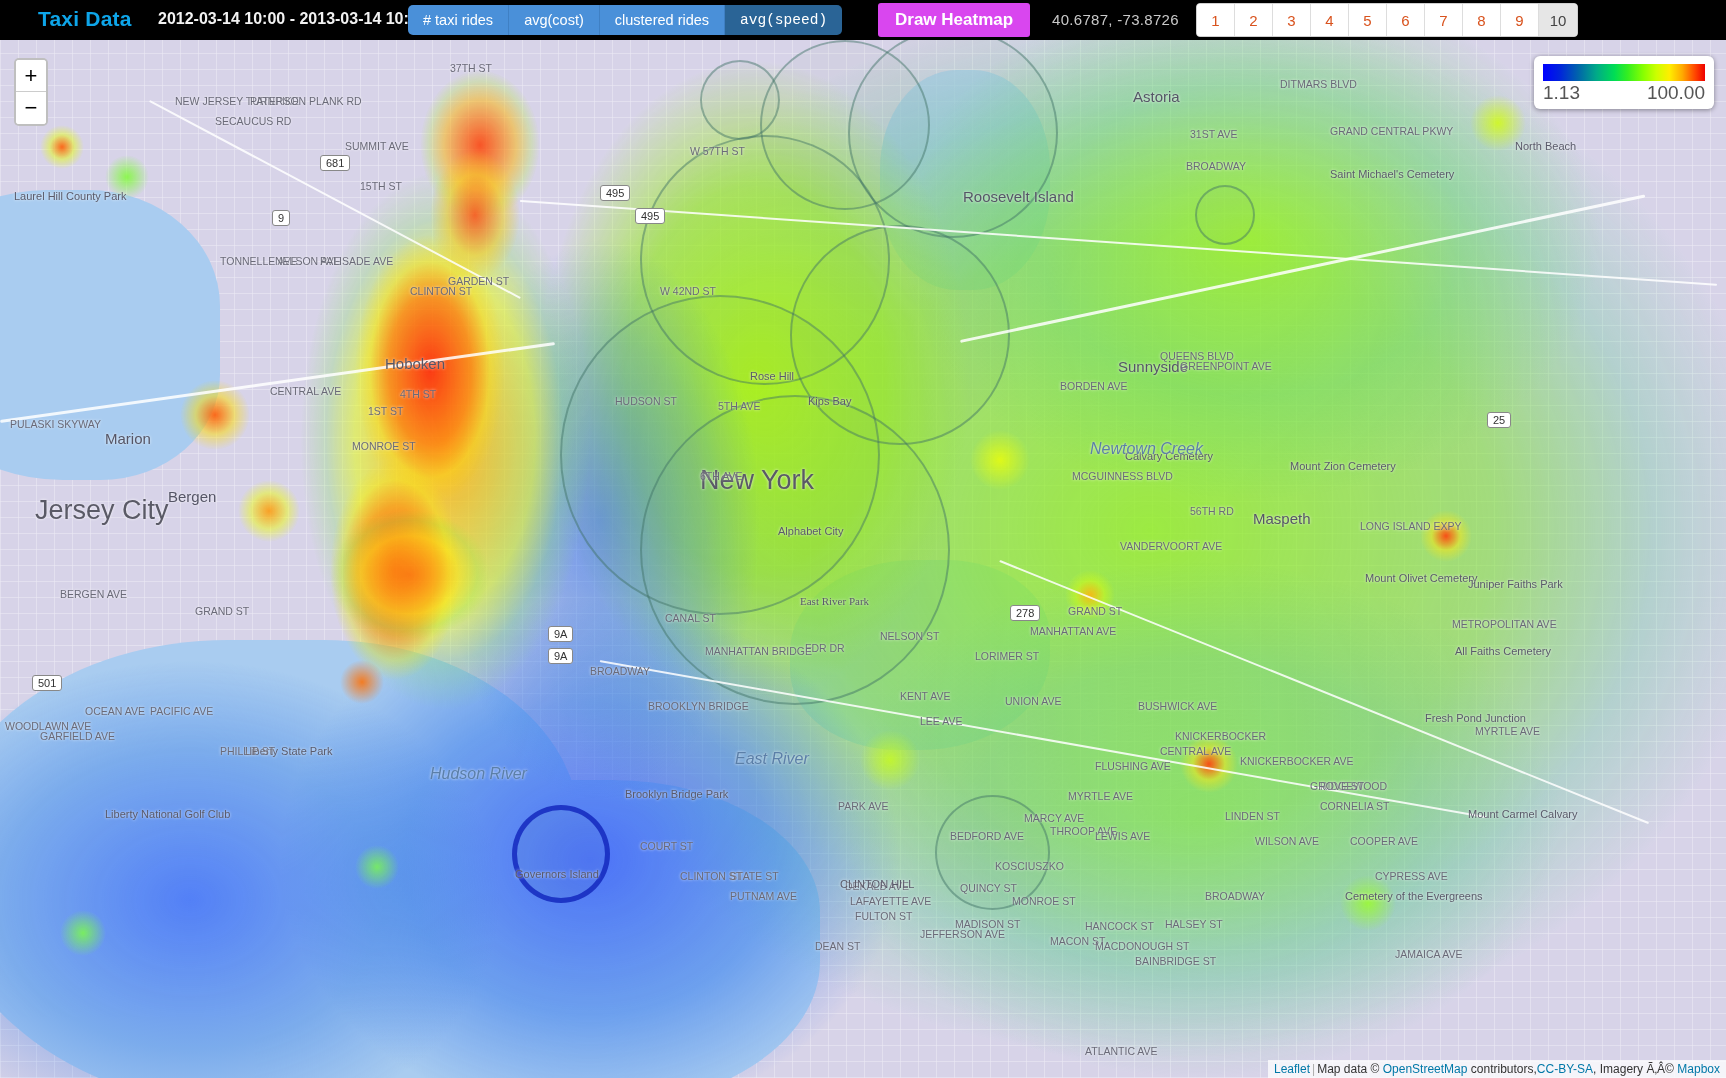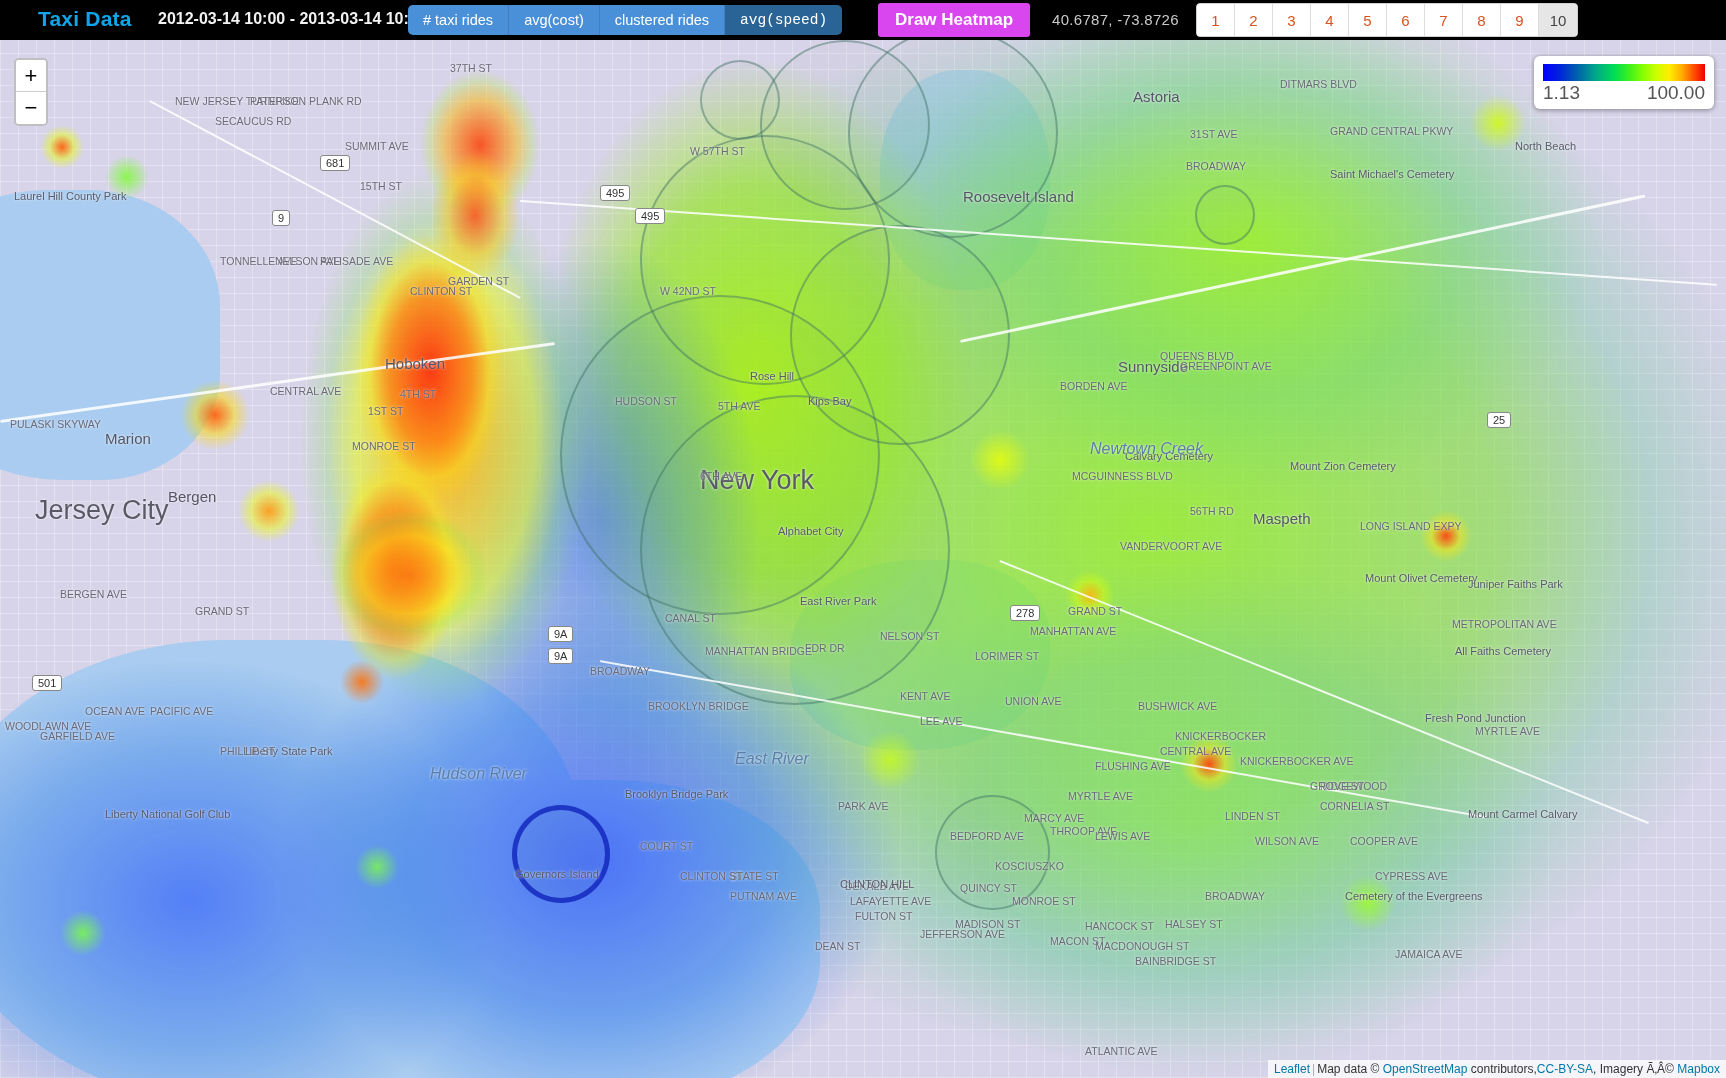--- a/index.html
+++ b/index.html
@@ -353,21 +353,21 @@
         <div class="mlabel place" style="left: 385px; top: 315px;">Hoboken</div>
         <div class="mlabel place" style="left: 105px; top: 390px;">Marion</div>
         <div class="mlabel place" style="left: 168px; top: 448px;">Bergen</div>
         <div class="mlabel place" style="left: 1133px; top: 48px;">Astoria</div>
         <div class="mlabel place" style="left: 1118px; top: 318px;">Sunnyside</div>
         <div class="mlabel place" style="left: 1253px; top: 470px;">Maspeth</div>
         <div class="mlabel place" style="left: 963px; top: 148px;">Roosevelt Island</div>
         <div class="mlabel small" style="left: 750px; top: 330px;">Rose Hill</div>
         <div class="mlabel small" style="left: 808px; top: 355px;">Kips Bay</div>
         <div class="mlabel small" style="left: 778px; top: 485px;">Alphabet City</div>
-        <div class="mlabel small" style="left: 800px; top: 555px;">East River Park</div>
+        <div class="mlabel small" style="left: 800px; top: 555px; font-family: Liberation Serif, serif;">East River Park</div>
         <div class="mlabel small" style="left: 1515px; top: 100px;">North Beach</div>
         <div class="mlabel small" style="left: 14px; top: 150px;">Laurel Hill County Park</div>
         <div class="mlabel small" style="left: 1125px; top: 410px;">Calvary Cemetery</div>
         <div class="mlabel small" style="left: 1290px; top: 420px;">Mount Zion Cemetery</div>
         <div class="mlabel small" style="left: 1365px; top: 532px;">Mount Olivet Cemetery</div>
         <div class="mlabel small" style="left: 1468px; top: 538px;">Juniper Faiths Park</div>
         <div class="mlabel small" style="left: 1455px; top: 605px;">All Faiths Cemetery</div>
         <div class="mlabel small" style="left: 1425px; top: 672px;">Fresh Pond Junction</div>
         <div class="mlabel small" style="left: 1468px; top: 768px;">Mount Carmel Calvary</div>
         <div class="mlabel small" style="left: 1345px; top: 850px;">Cemetery of the Evergreens</div>

